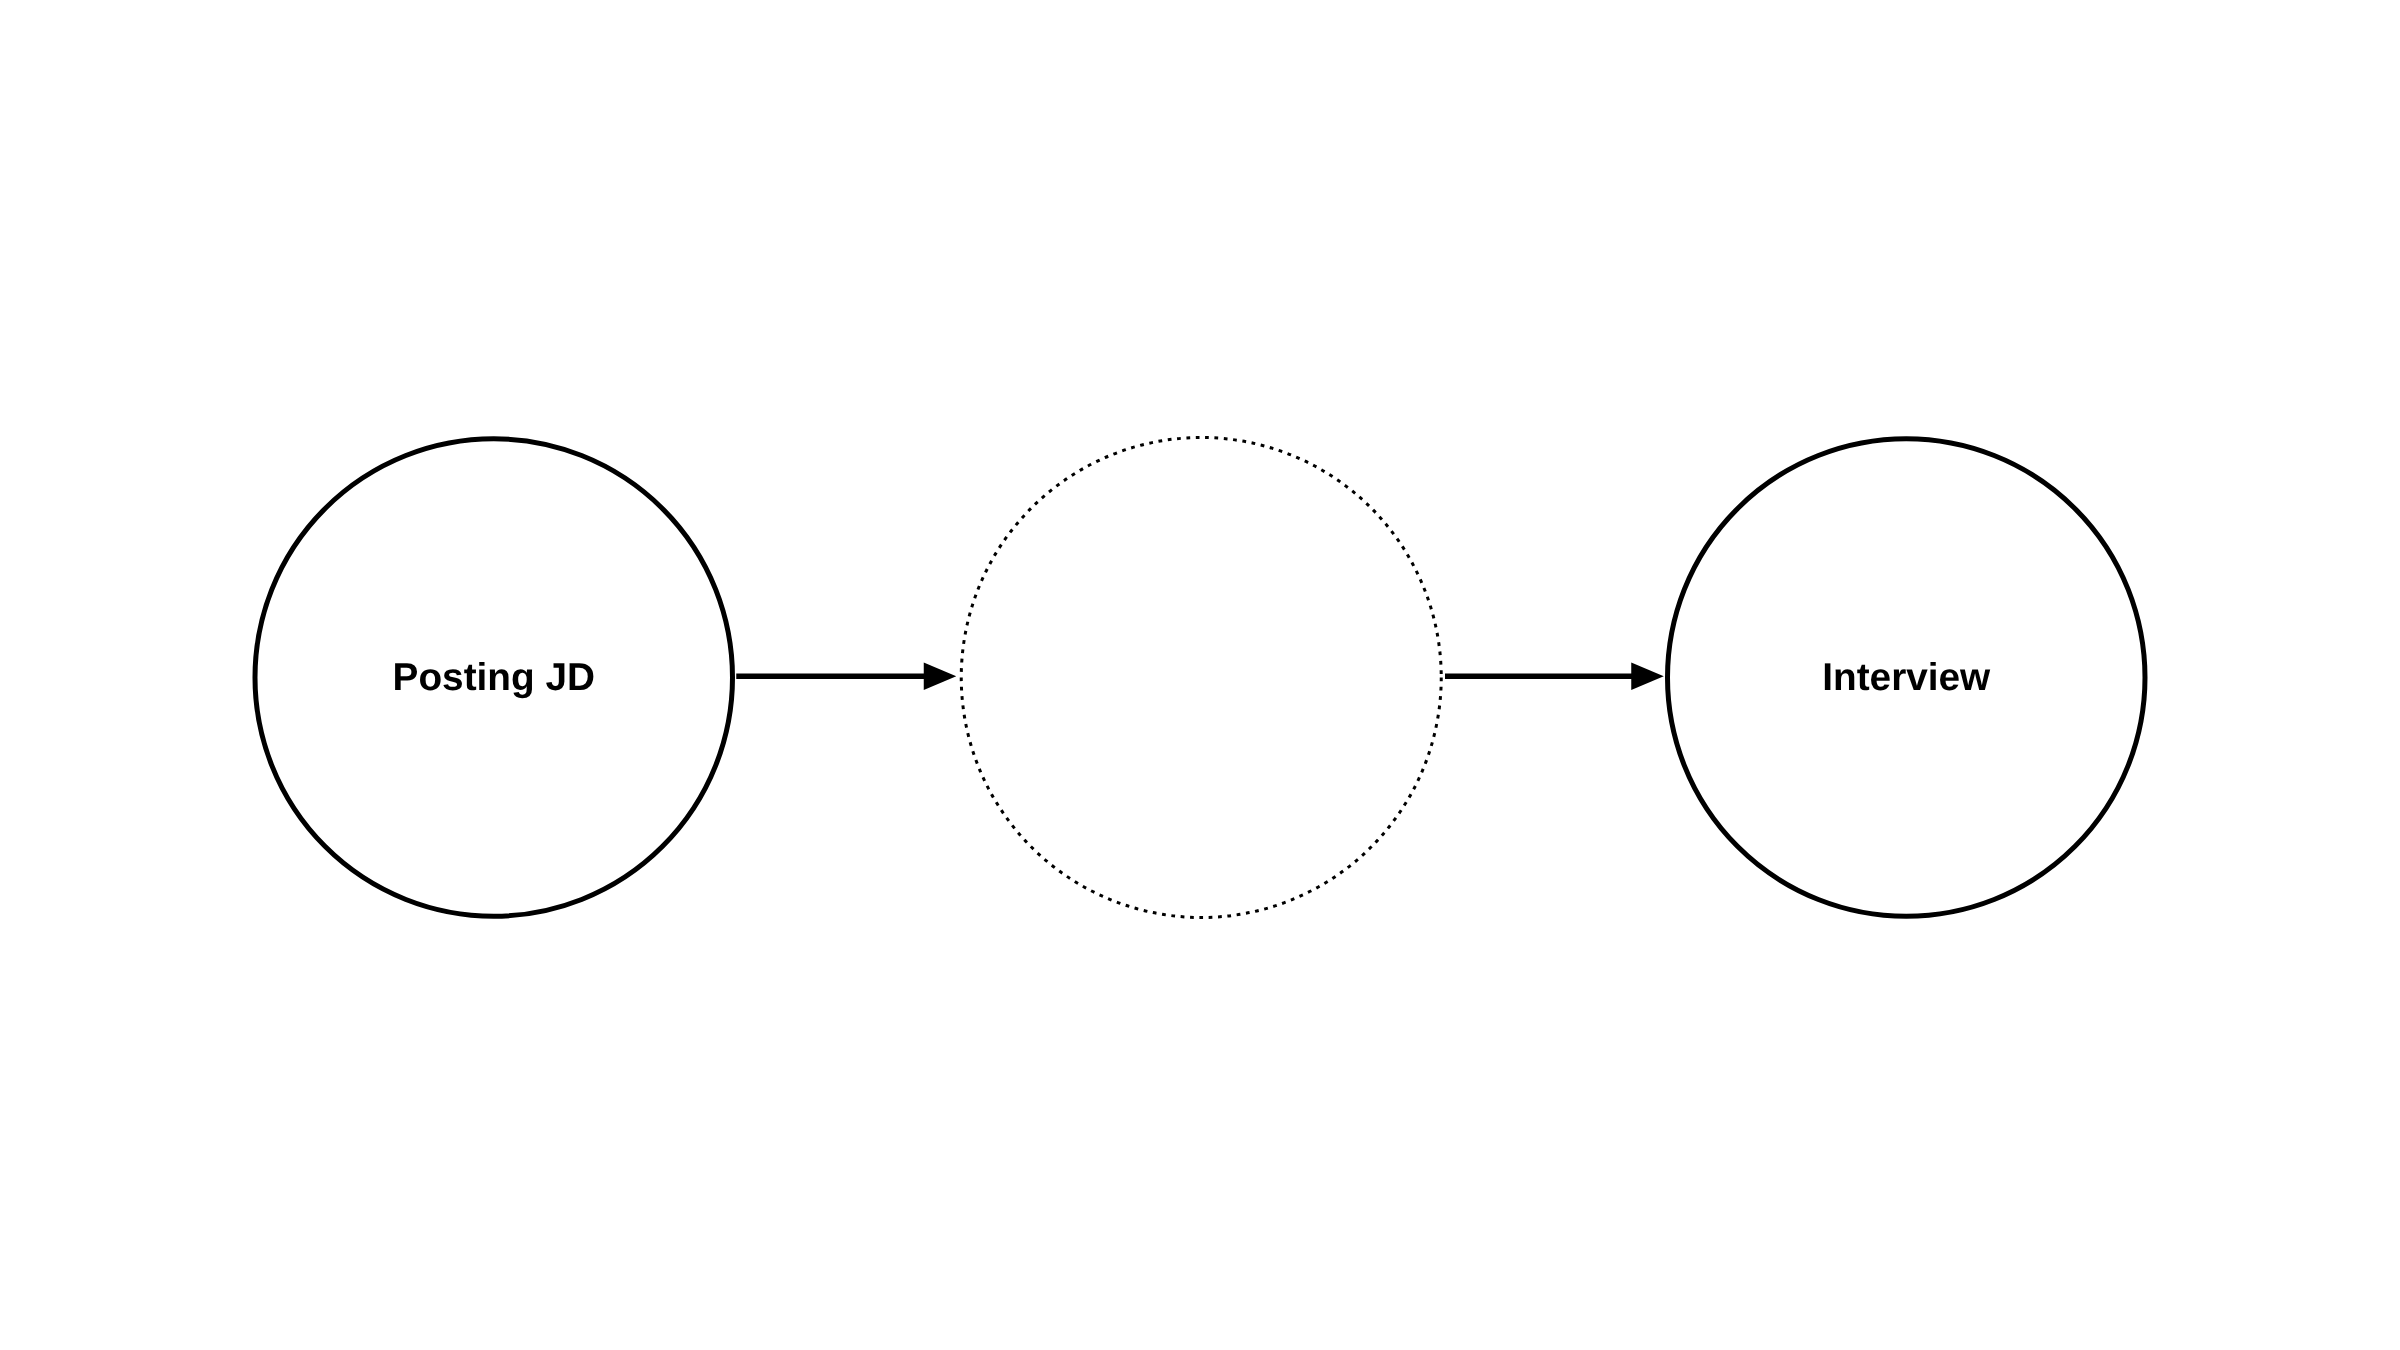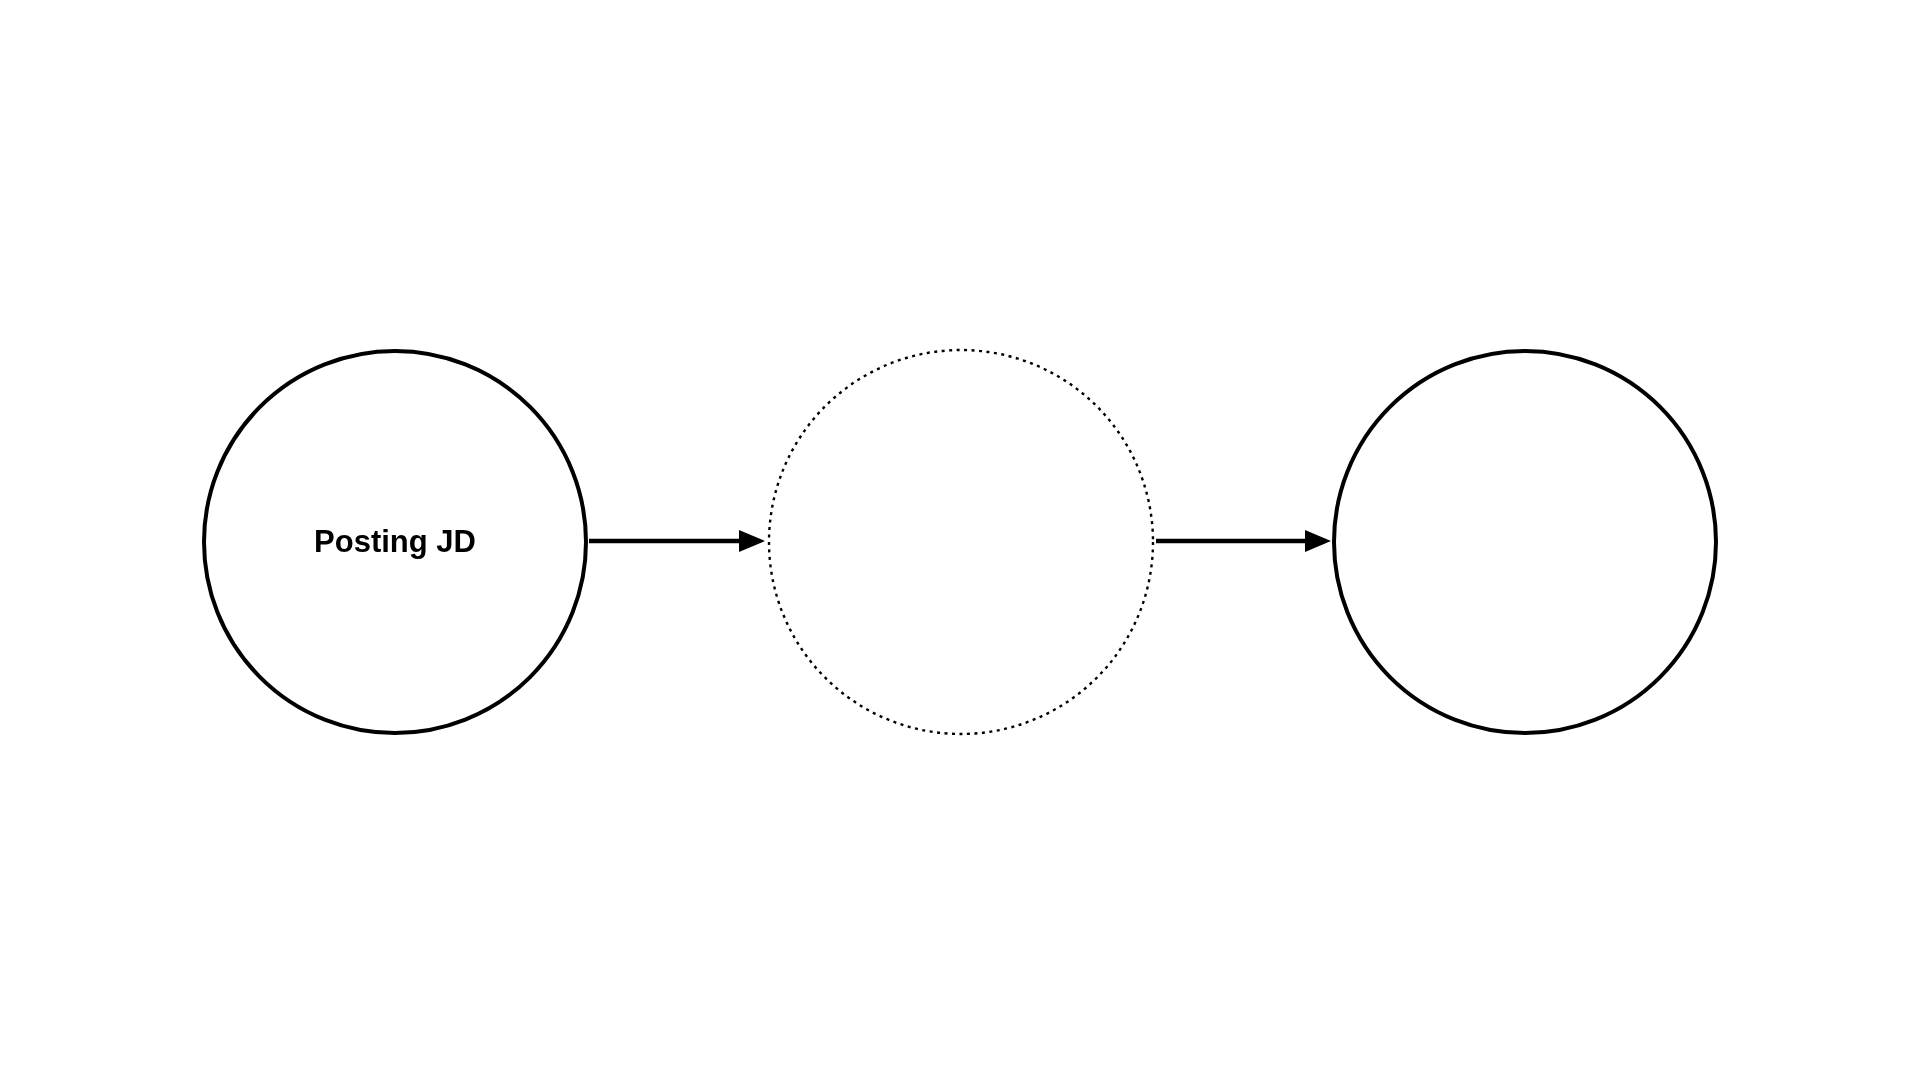--- a/index.html
+++ b/index.html
@@ -62,13 +62,14 @@
 
     <g>
       <line x1="1156" y1="541" x2="1308" y2="541" stroke="#000000" stroke-width="4.5"></line>
       <polygon points="1331,541 1305,530 1305,552" fill="#000000"></polygon>
     </g>
   </svg>
 
   <div class="node-label n1">Posting JD</div>
 
 
+  <div class="node-label n3">Interview</div>
 </div>
 
 </body></html>

